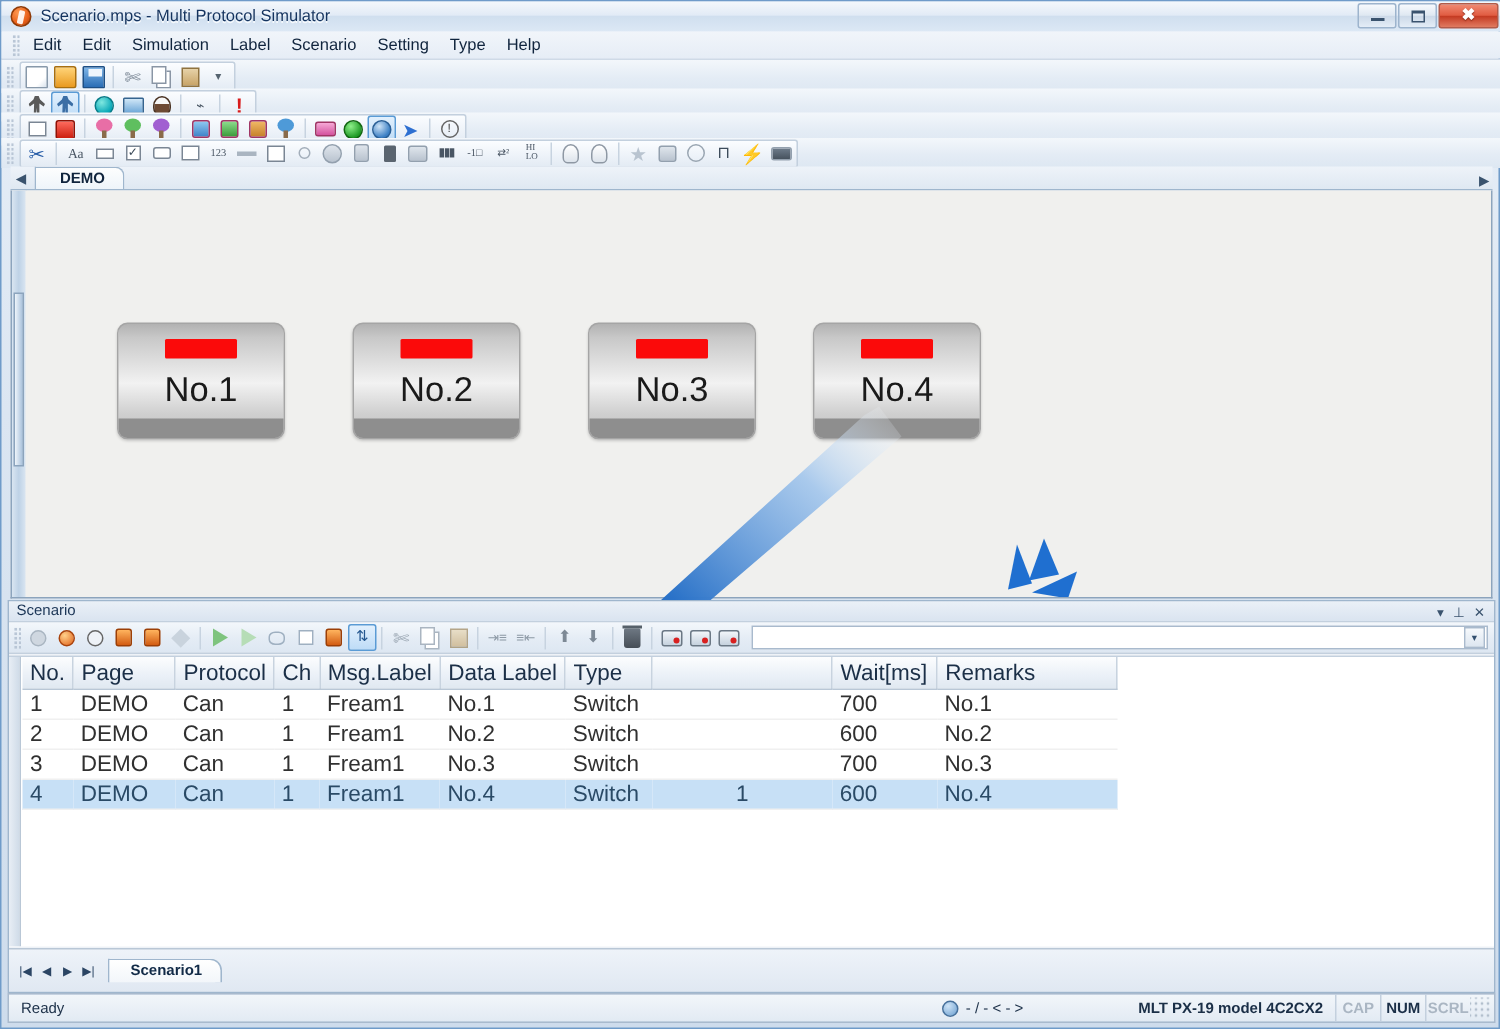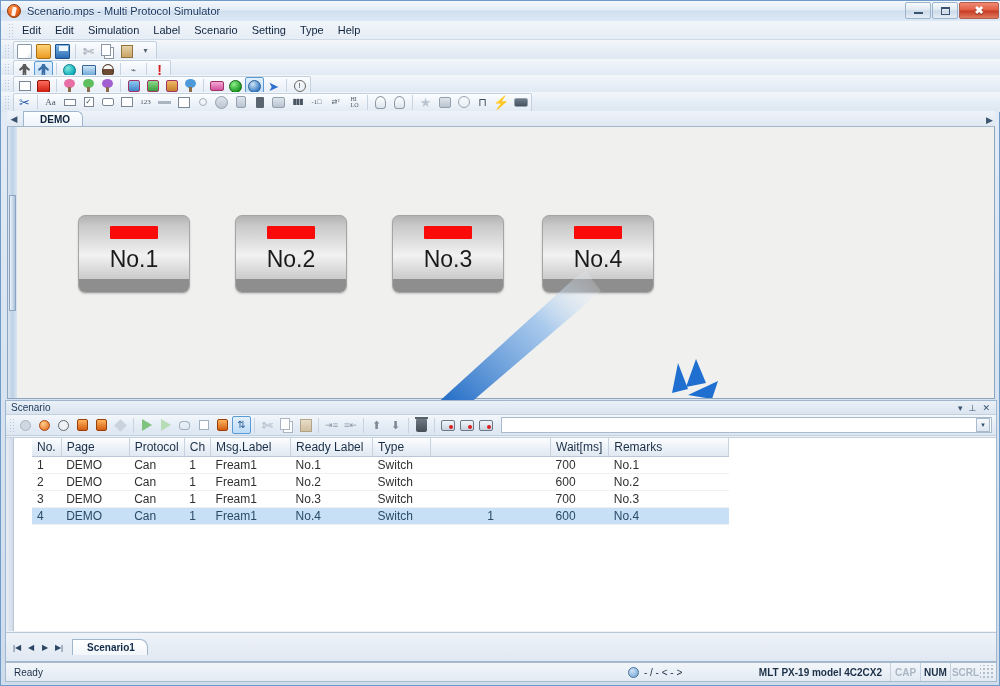--- a/index.html
+++ b/index.html
@@ -240,21 +240,21 @@
   #grid-wrap {
     position: absolute; left: 0; top: 36px; right: 0; bottom: 30px;
     background: #fff; border-top: 1px solid #c3d0de;
     overflow: hidden;
   }
   #grid-gutter {
     position: absolute; left: 0; top: 0; width: 8px; bottom: 0;
     background: linear-gradient(to right,#e8eef5,#cfdbe8);
     border-right: 1px solid #b9c7d6;
   }
-  table.grid { position: absolute; left: 26px; top: 0; border-collapse: collapse; font-size: 12px; }
+  table.grid { position: absolute; left: 9px; top: 0; border-collapse: collapse; font-size: 15px; }
   table.grid th {
     background: linear-gradient(to bottom,#fcfdfe,#eaf0f7 60%,#e0e8f1);
     border-right: 1px solid #c8d3df; border-bottom: 1px solid #b9c7d6;
     font-weight: normal; color: #1b2f47; text-align: left;
     padding: 2px 5px; height: 17px; white-space: nowrap;
   }
   table.grid td {
     border-bottom: 1px solid #f0f0f0;
     padding: 1px 5px; height: 16px; color: #303030; white-space: nowrap;
   }
@@ -704,21 +704,21 @@
     <div id="grid-wrap">
       <div id="grid-gutter"></div>
       <table class="grid">
         <thead>
           <tr>
             <th style="width:28px">No.</th>
             <th style="width:68px">Page</th>
             <th style="width:42px">Protocol</th>
             <th style="width:26px">Ch</th>
             <th style="width:80px">Msg.Label</th>
-            <th style="width:82px">Ready Label</th>
+            <th style="width:82px">Data Label</th>
             <th style="width:58px">Type</th>
             <th style="width:120px"></th>
             <th style="width:58px;text-align:right;padding-right:6px">Wait[ms]</th>
             <th style="width:120px">Remarks</th>
           </tr>
         </thead>
         <tbody>
           <tr>
             <td>1</td>
             <td>DEMO</td>

